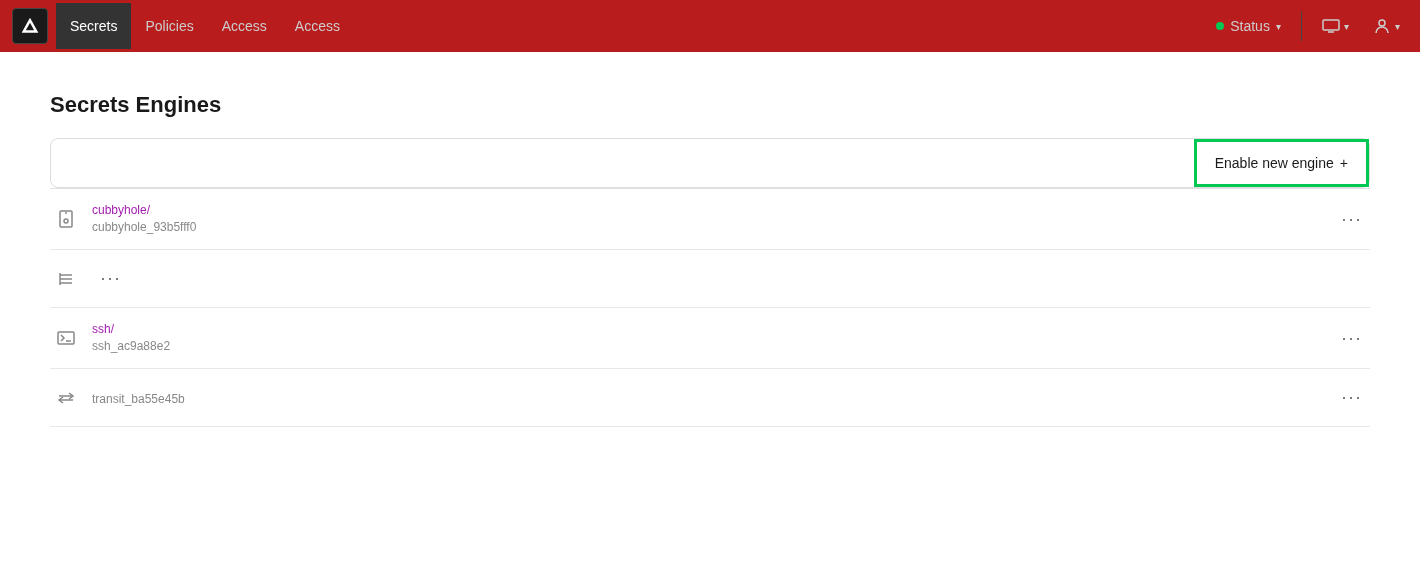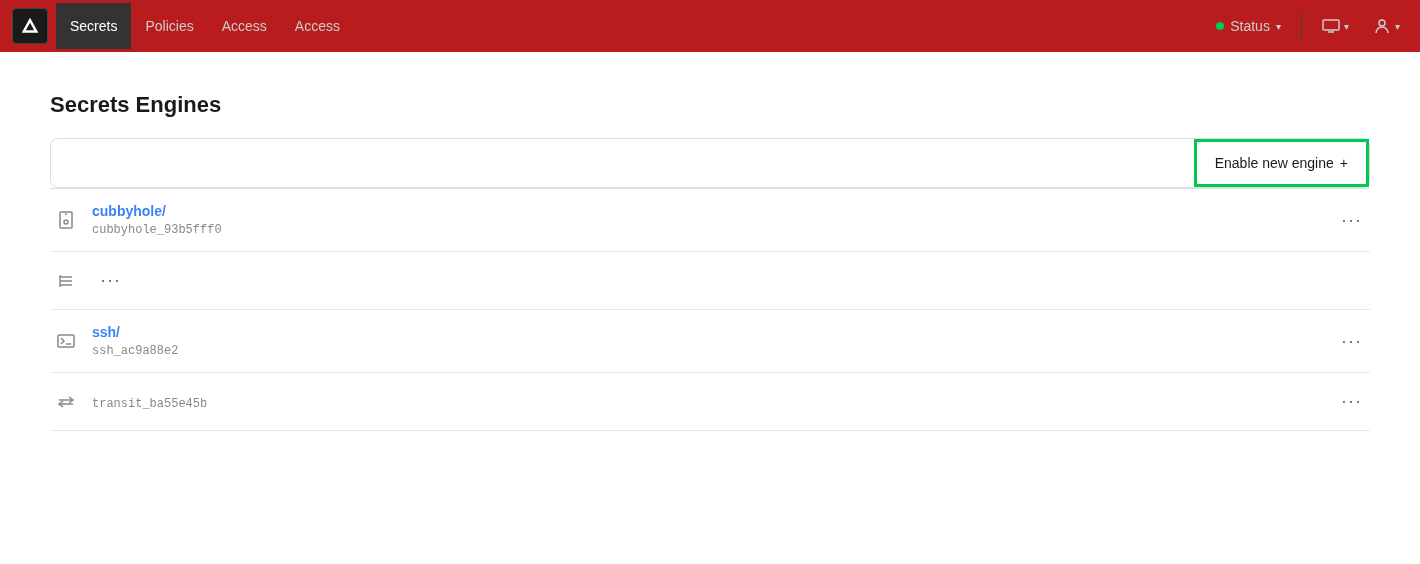--- a/index.html
+++ b/index.html
@@ -124,31 +124,31 @@
     .engine-icon {
       width: 32px;
       display: flex; align-items: center; justify-content: center;
       margin-right: 10px;
       color: #666;
       font-size: 16px;
       flex-shrink: 0;
     }
     .engine-info { flex: 1; }
     .engine-name {
-      font-size: 14px;
-      color: #3b82f6;
+      font-size: 12px;
+      color: #a21caf;
       text-decoration: none;
-      font-weight: 700;
+      font-weight: 400;
       display: block;
     }
     .engine-desc {
       font-size: 12px;
       color: #888;
       margin-top: 2px;
-      font-family: Liberation Mono, monospace;
+      font-family: Liberation Sans, sans-serif;
     }
     .engine-menu {
       color: #666;
       cursor: pointer;
       font-size: 18px;
       padding: 4px 8px;
       letter-spacing: 1px;
     }
   </style>
 </head>

